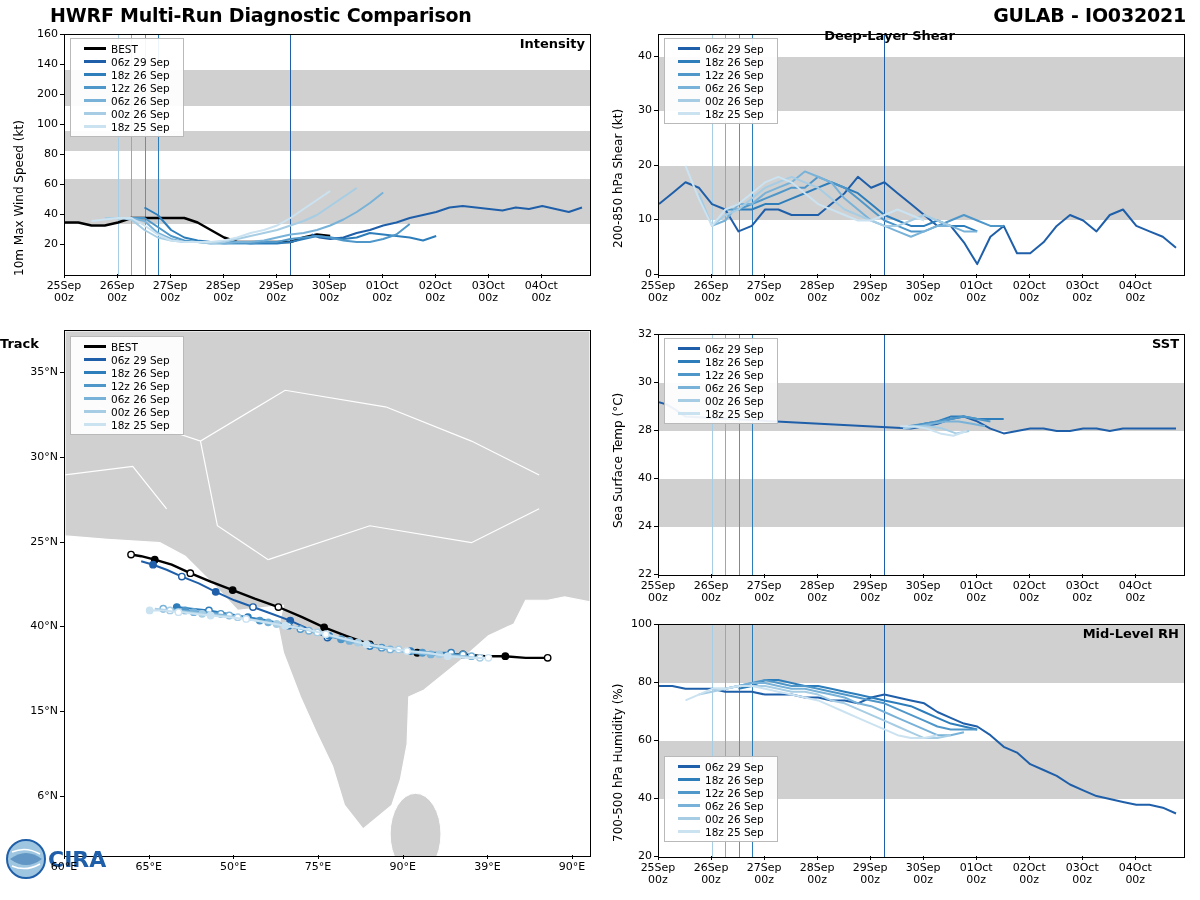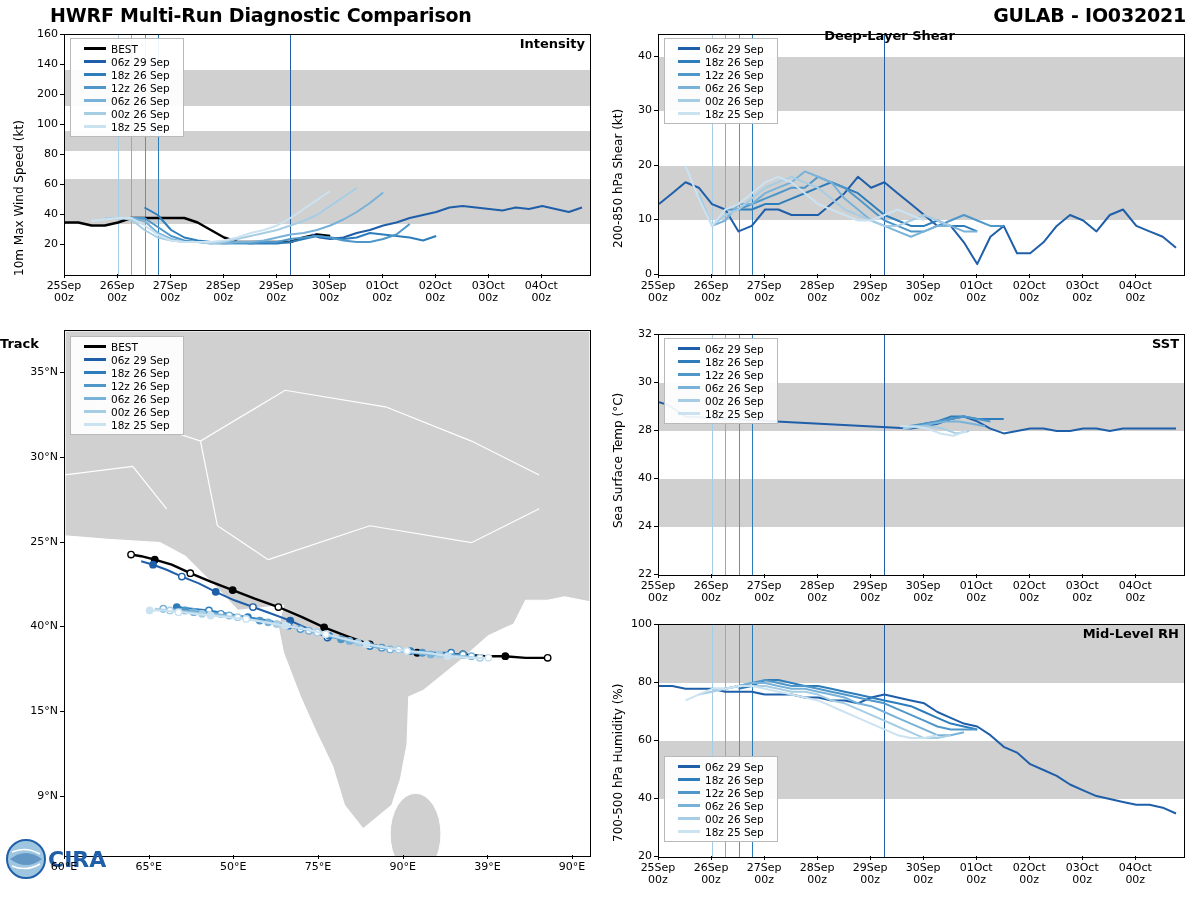--- a/index.html
+++ b/index.html
@@ -469,21 +469,21 @@
 <div class="tickmark" style="left: 923.152px; top: 856px; width: 1px; height: 4px;"></div>
 <div class="xtick" style="left: 897.152px; width: 52px; top: 862px;">30Sep<br>00z</div>
 <div class="tickmark" style="left: 976.182px; top: 856px; width: 1px; height: 4px;"></div>
 <div class="xtick" style="left: 950.182px; width: 52px; top: 862px;">01Oct<br>00z</div>
 <div class="tickmark" style="left: 1029.21px; top: 856px; width: 1px; height: 4px;"></div>
 <div class="xtick" style="left: 1003.21px; width: 52px; top: 862px;">02Oct<br>00z</div>
 <div class="tickmark" style="left: 1082.24px; top: 856px; width: 1px; height: 4px;"></div>
 <div class="xtick" style="left: 1056.24px; width: 52px; top: 862px;">03Oct<br>00z</div>
 <div class="tickmark" style="left: 1135.27px; top: 856px; width: 1px; height: 4px;"></div>
 <div class="xtick" style="left: 1109.27px; width: 52px; top: 862px;">04Oct<br>00z</div>
-<div class="ytick" style="left: 18px; width: 40px; top: 788.726px;">9°N</div>
+<div class="ytick" style="left: 18px; width: 40px; top: 788.726px;">6°N</div>
 <div class="tickmark" style="left: 60px; top: 795.726px; width: 4px; height: 1px;"></div>
 <div class="ytick" style="left: 18px; width: 40px; top: 704.048px;">15°N</div>
 <div class="tickmark" style="left: 60px; top: 711.048px; width: 4px; height: 1px;"></div>
 <div class="ytick" style="left: 18px; width: 40px; top: 619.371px;">40°N</div>
 <div class="tickmark" style="left: 60px; top: 626.371px; width: 4px; height: 1px;"></div>
 <div class="ytick" style="left: 18px; width: 40px; top: 534.694px;">25°N</div>
 <div class="tickmark" style="left: 60px; top: 541.694px; width: 4px; height: 1px;"></div>
 <div class="ytick" style="left: 18px; width: 40px; top: 450.016px;">30°N</div>
 <div class="tickmark" style="left: 60px; top: 457.016px; width: 4px; height: 1px;"></div>
 <div class="ytick" style="left: 18px; width: 40px; top: 365.339px;">35°N</div>

